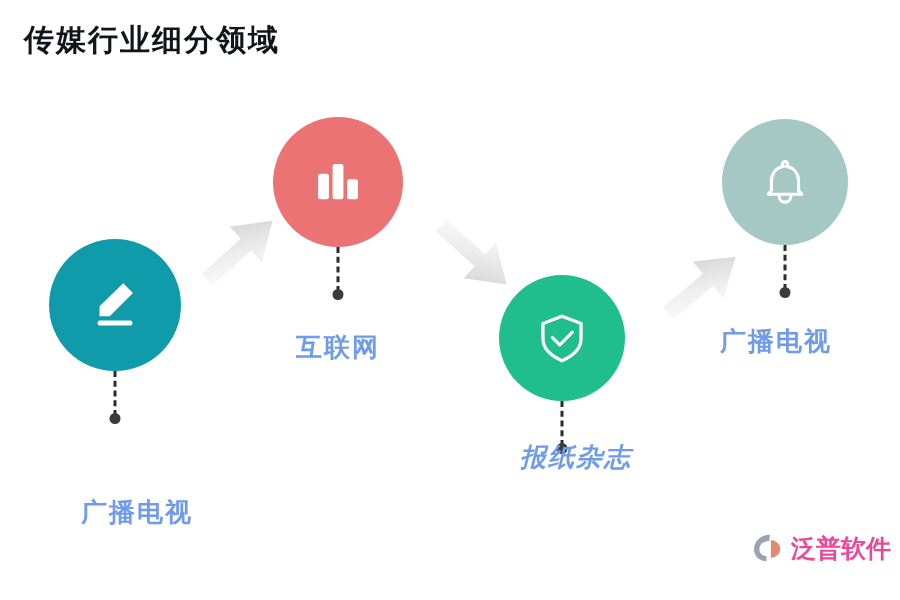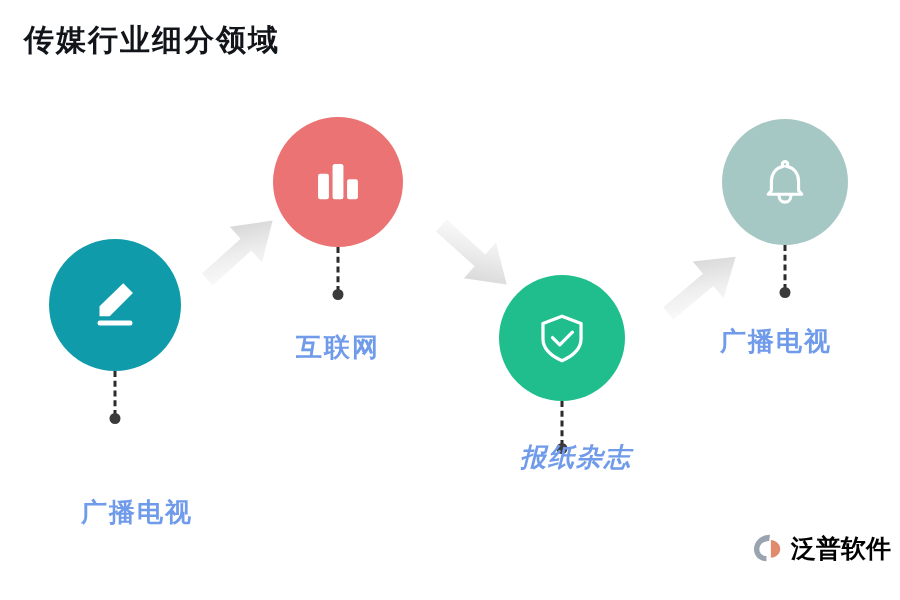--- a/index.html
+++ b/index.html
@@ -105,21 +105,21 @@
   #watermark .wm-mark {
     width: 36px;
     height: 32px;
     margin-right: 3px;
     flex: none;
   }
   #watermark .wm-name {
     font-family: "Liberation Sans", "DejaVu Sans", sans-serif;
     font-size: 25px;
     font-weight: 700;
-    color: #000000;
+    color: #ec4899;
     letter-spacing: 0px;
     white-space: nowrap;
     line-height: 1;
   }
   #watermark .wm-url {
     position: absolute;
     left: 2px;
     bottom: 4px;
     font-family: "Liberation Serif", "DejaVu Serif", serif;
     font-size: 16px;

